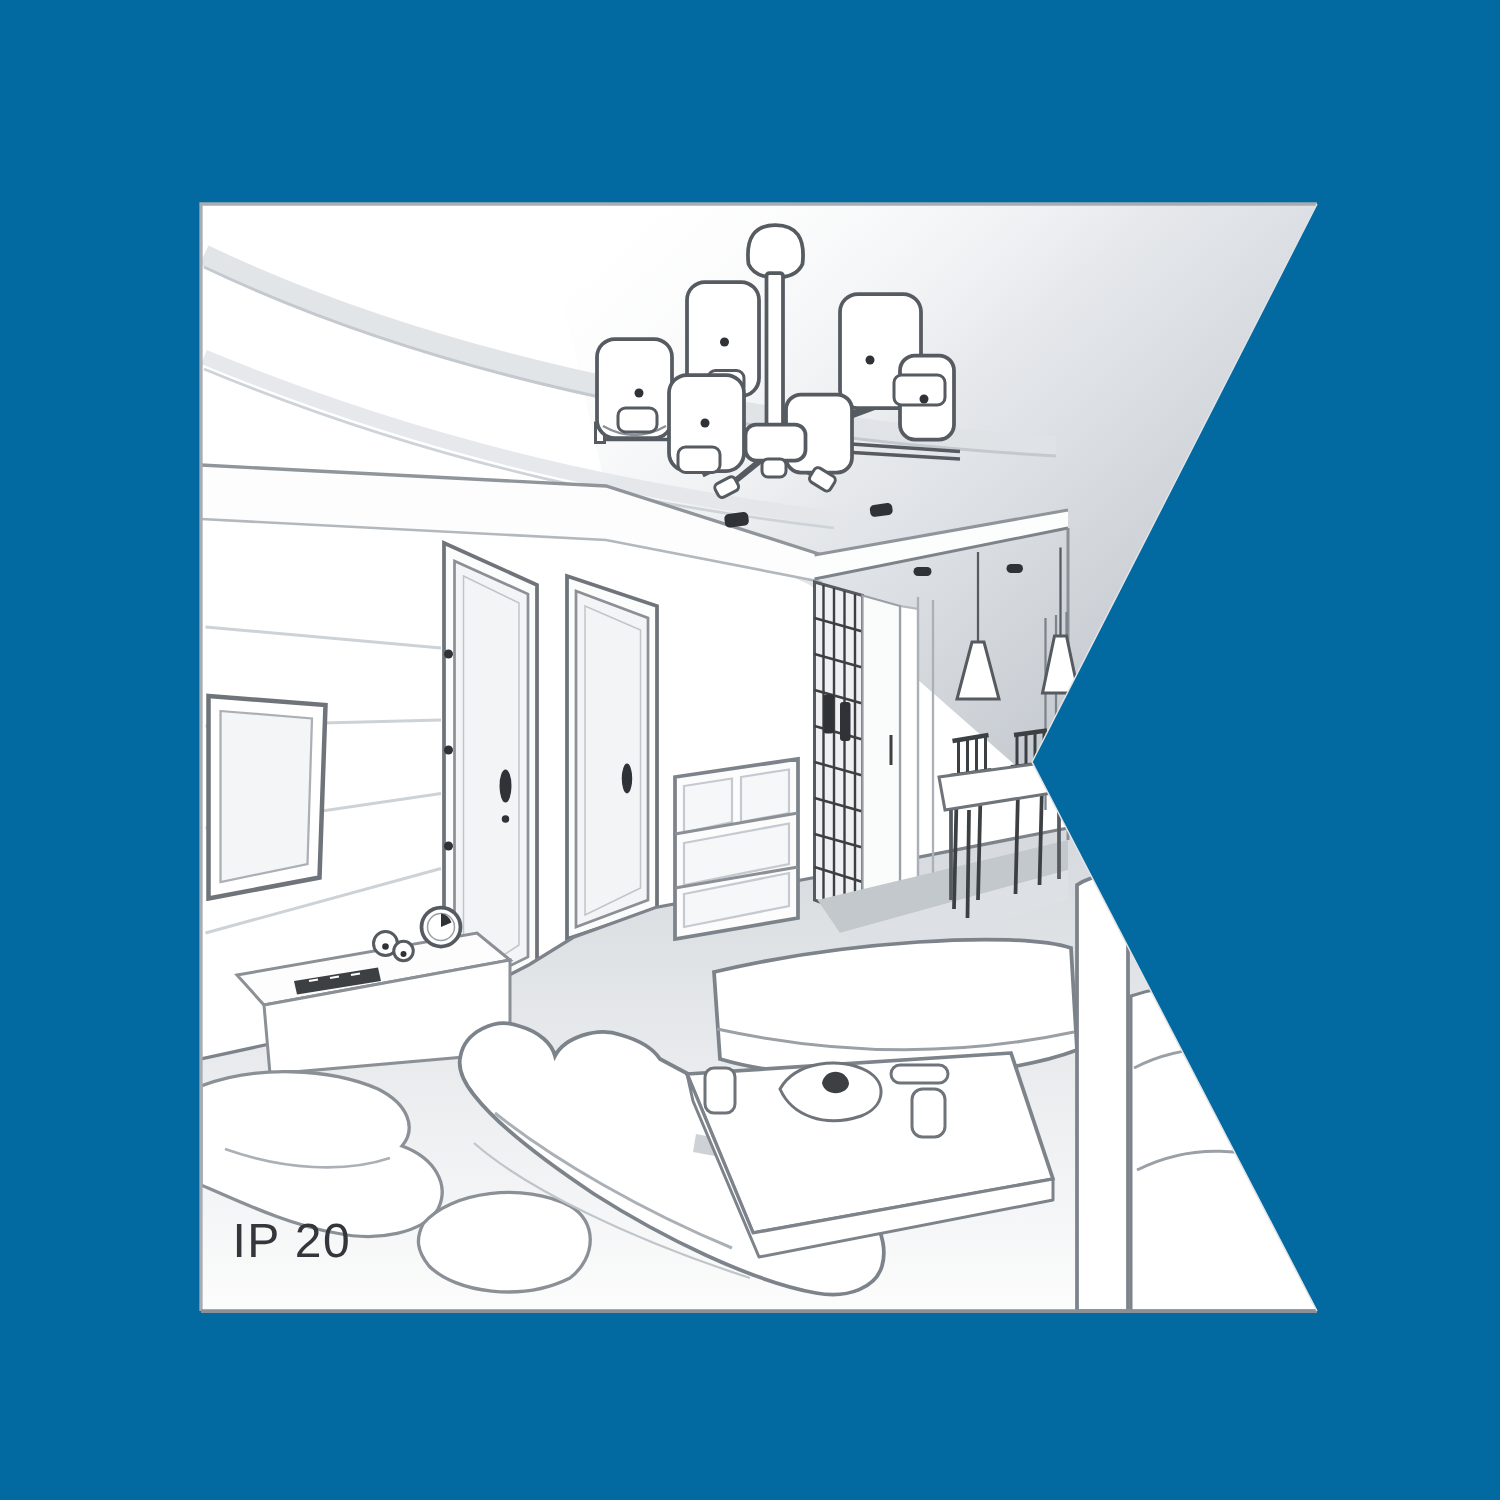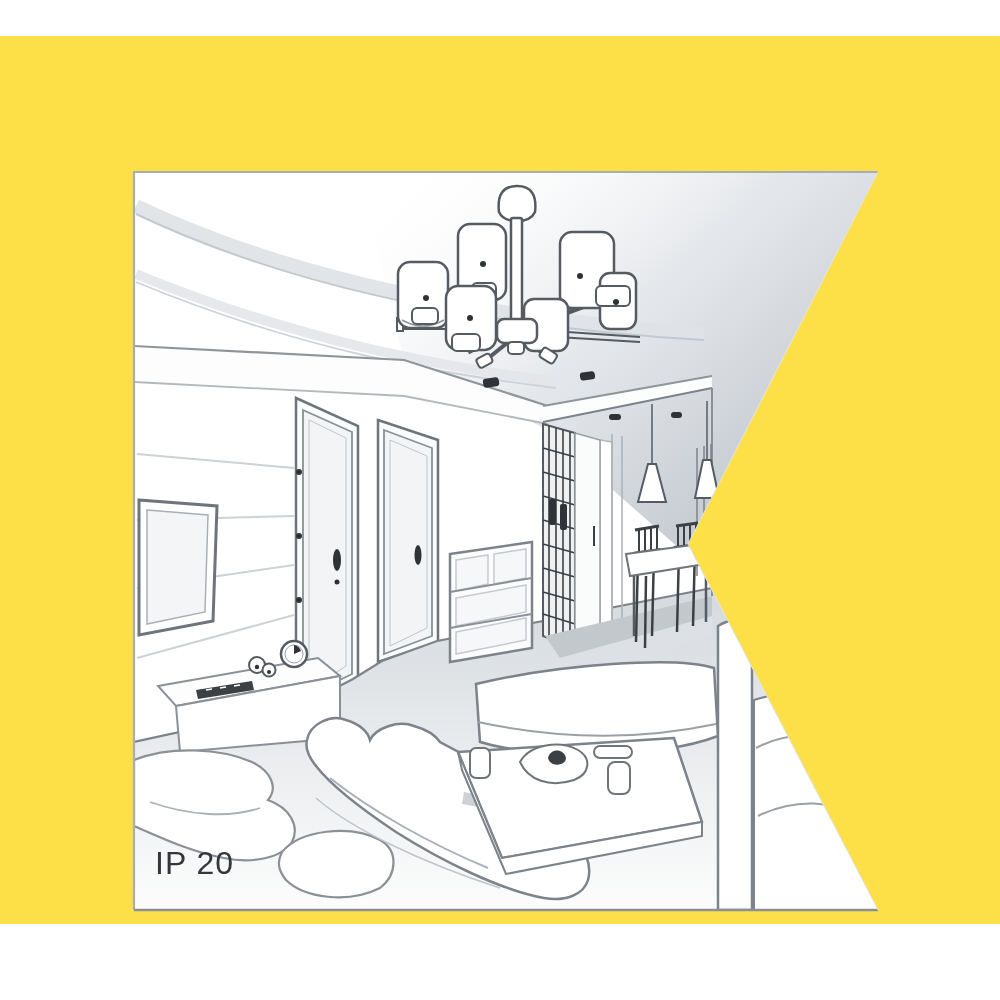--- a/index.html
+++ b/index.html
@@ -1,19 +1,19 @@
 <!DOCTYPE html>
 <html><head>
 <meta charset="utf-8">
 <style>
   html,body{
     margin:0;padding:0;width:1000px;height:1000px;background:#ffffff;
     font-family:"Liberation Sans", sans-serif;
   }
-  .canvas{position:relative;width:1000px;height:888px;background:#fde047;margin-top:36px;}
+  .canvas{position:relative;width:1000px;height:1000px;background:#0369a1;}
   svg{display:block;}
   .ip-label{
     font-family:"Liberation Sans", sans-serif;
     font-size:32px;
     letter-spacing:1px;
     fill:#33373c;
   }
 </style>
 </head>
 <body>

